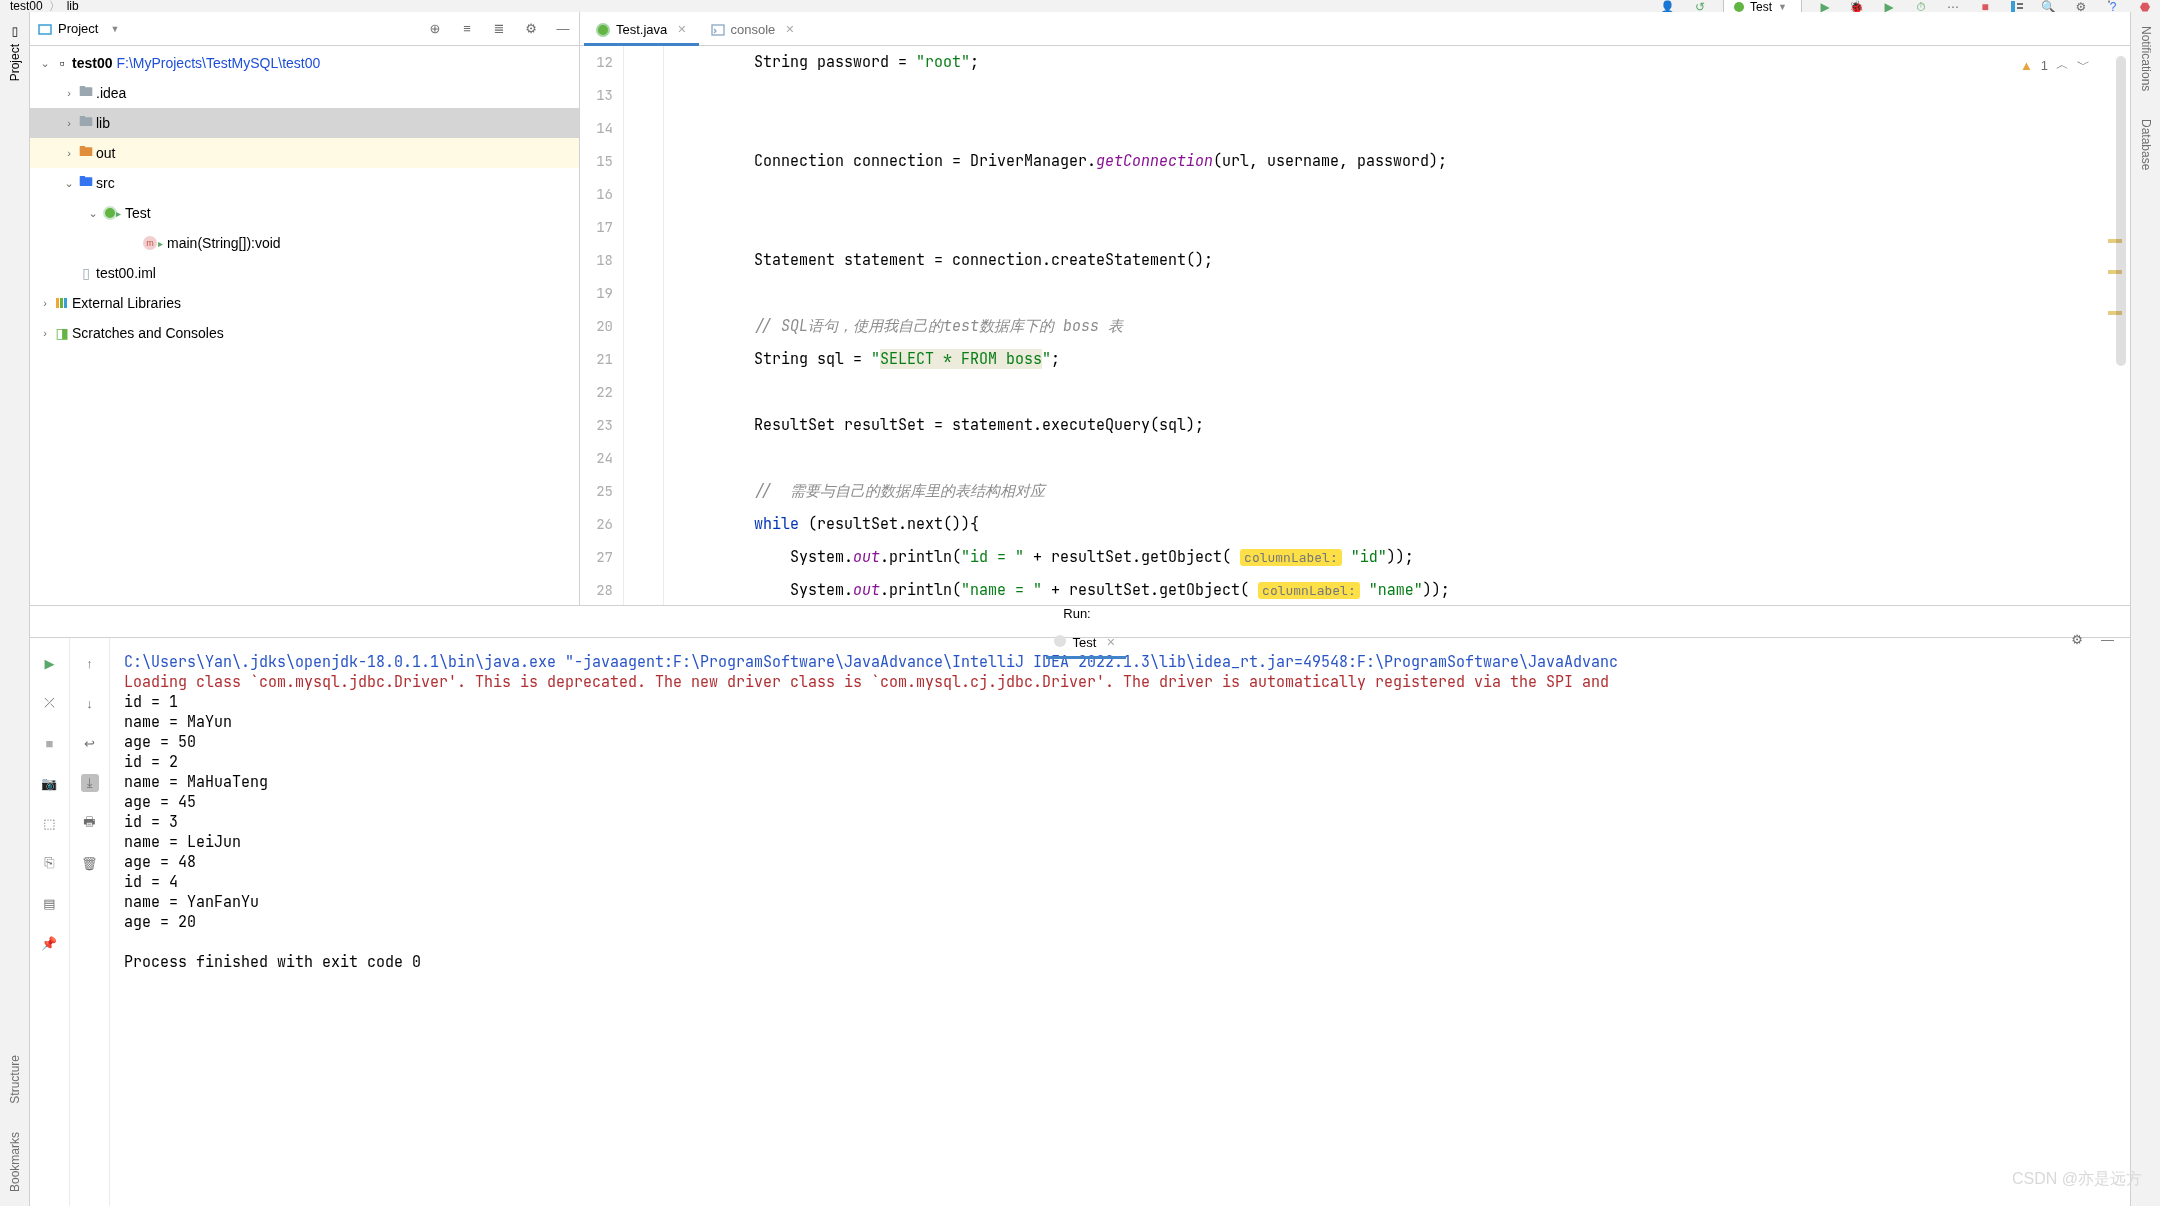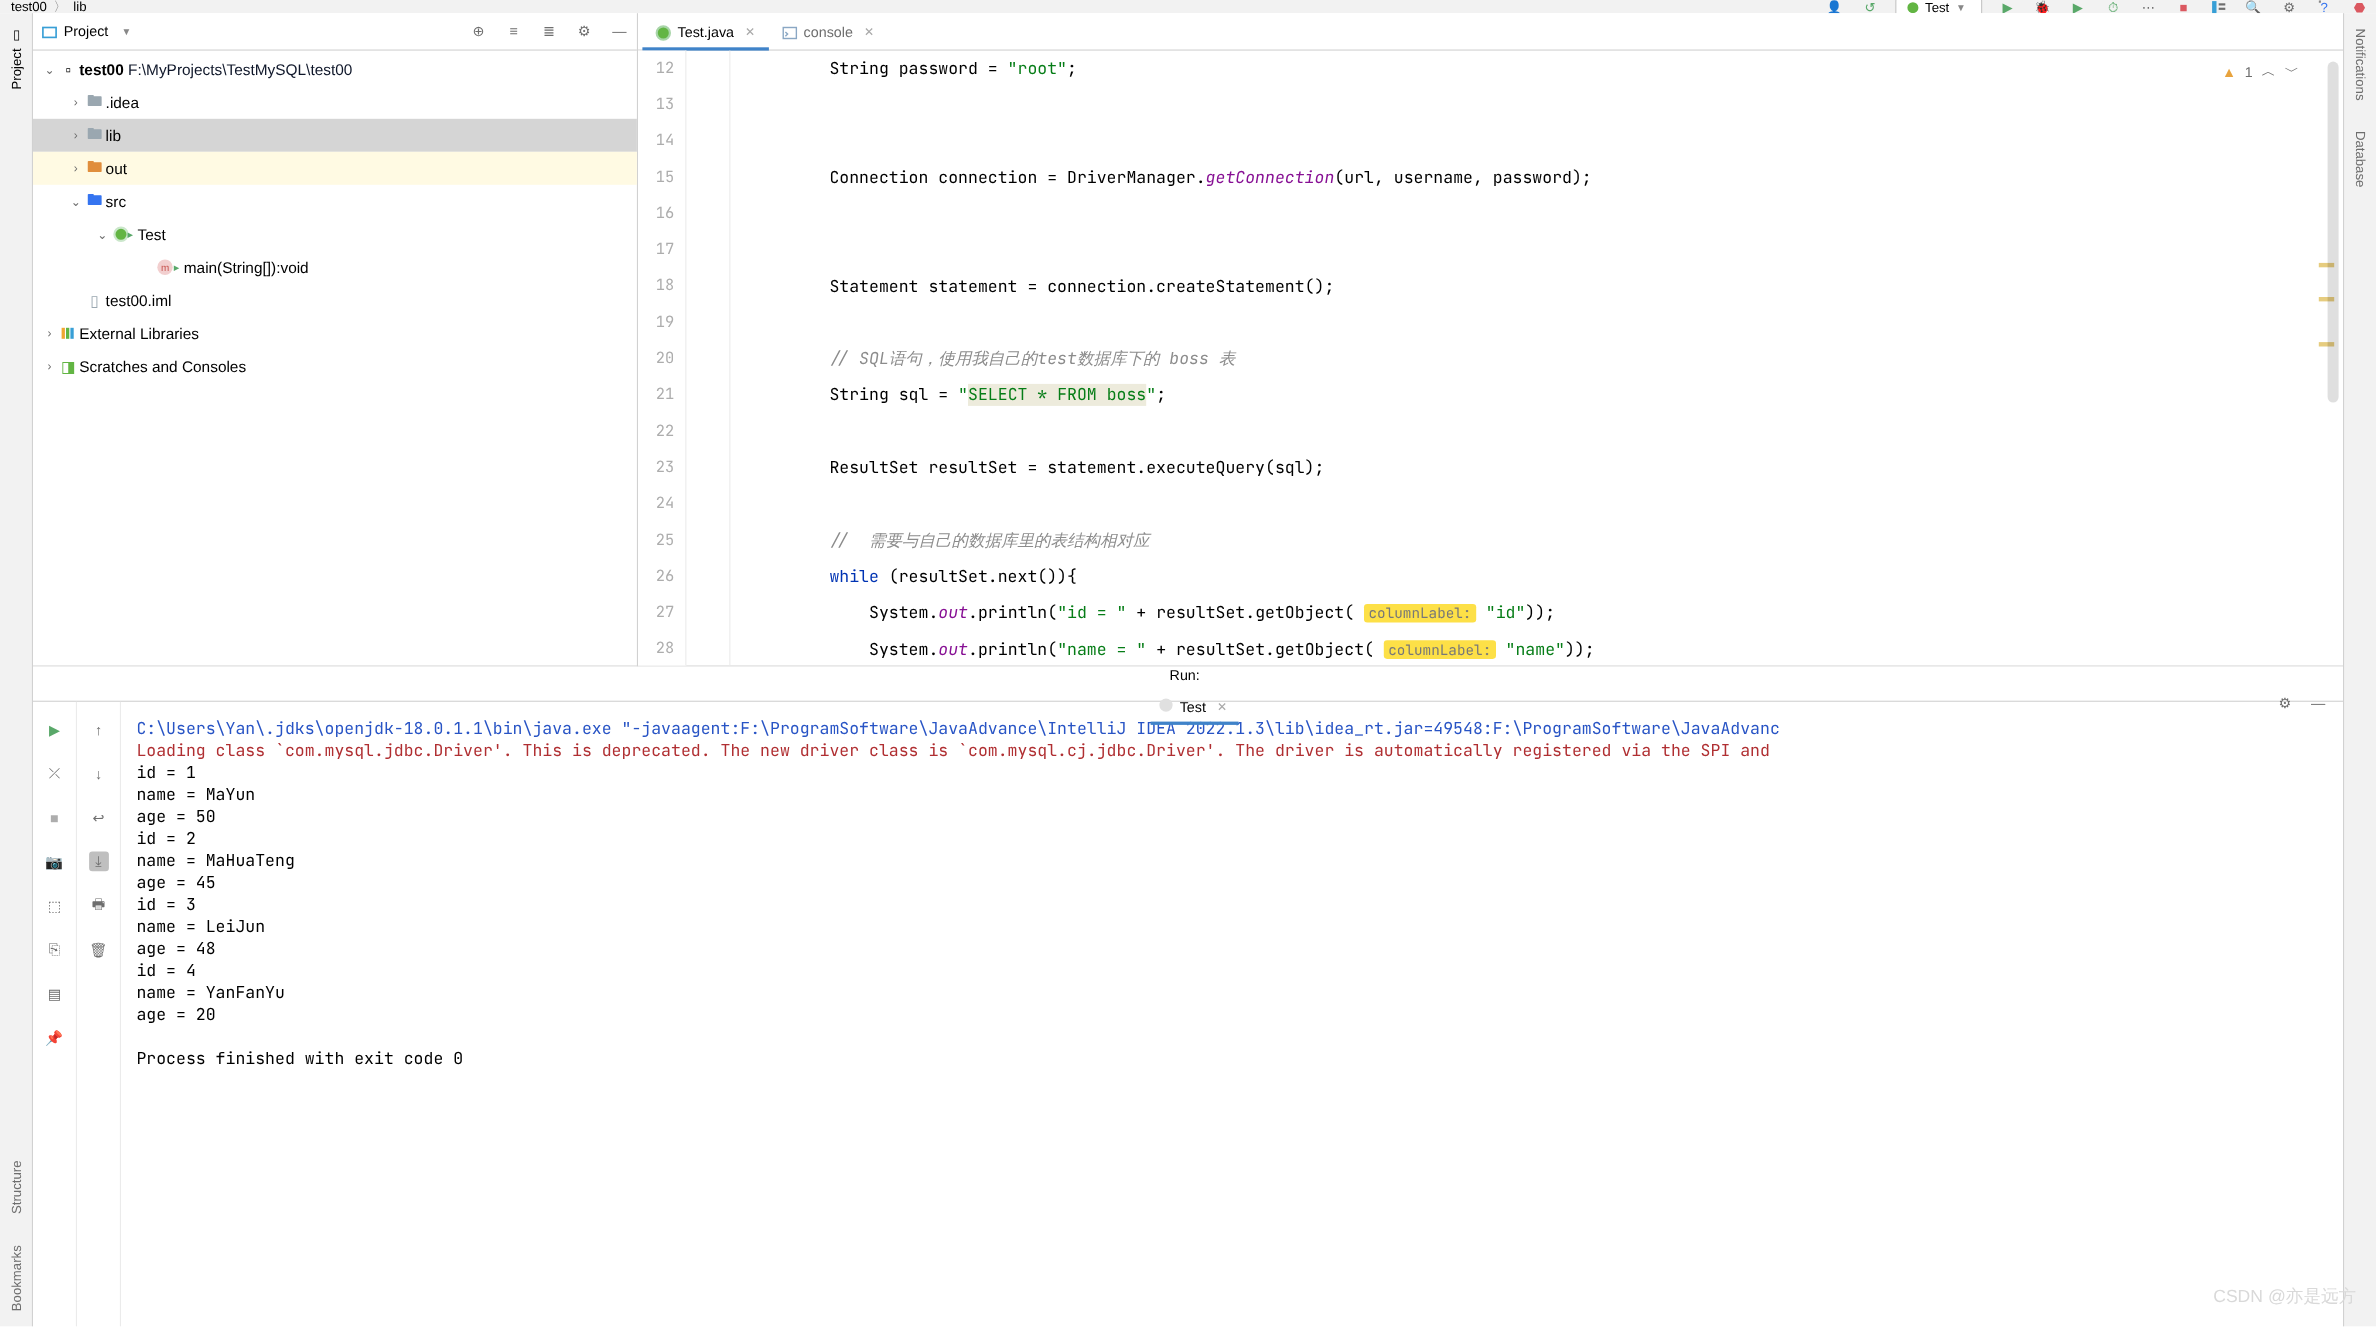--- a/index.html
+++ b/index.html
@@ -132,21 +132,21 @@
   height: 30px;
   display: flex;
   align-items: center;
   padding-left: 8px;
   cursor: pointer;
 }
 .tree-row .chev { width: 14px; color:#6e6e6e; font-size:11px; display:inline-flex; justify-content:center;}
 .tree-row .ficon { width: 20px; display:inline-flex; justify-content:center; }
 .tree-row.sel { background: #d5d5d5; }
 .tree-row.hl { background: #fffae3; }
-.project-path { color: #0f172a; margin-left:4px; }
+.project-path { color: #1d4ed8; margin-left:4px; }
 .indent1 { padding-left: 32px; }
 .indent2 { padding-left: 56px; }
 .indent4 { padding-left: 110px; }
 .fld-icon { color:#9aa7b0; }
 
 
 .editor-area {
   position: absolute;
   top: 12px;
   left: 580px;

